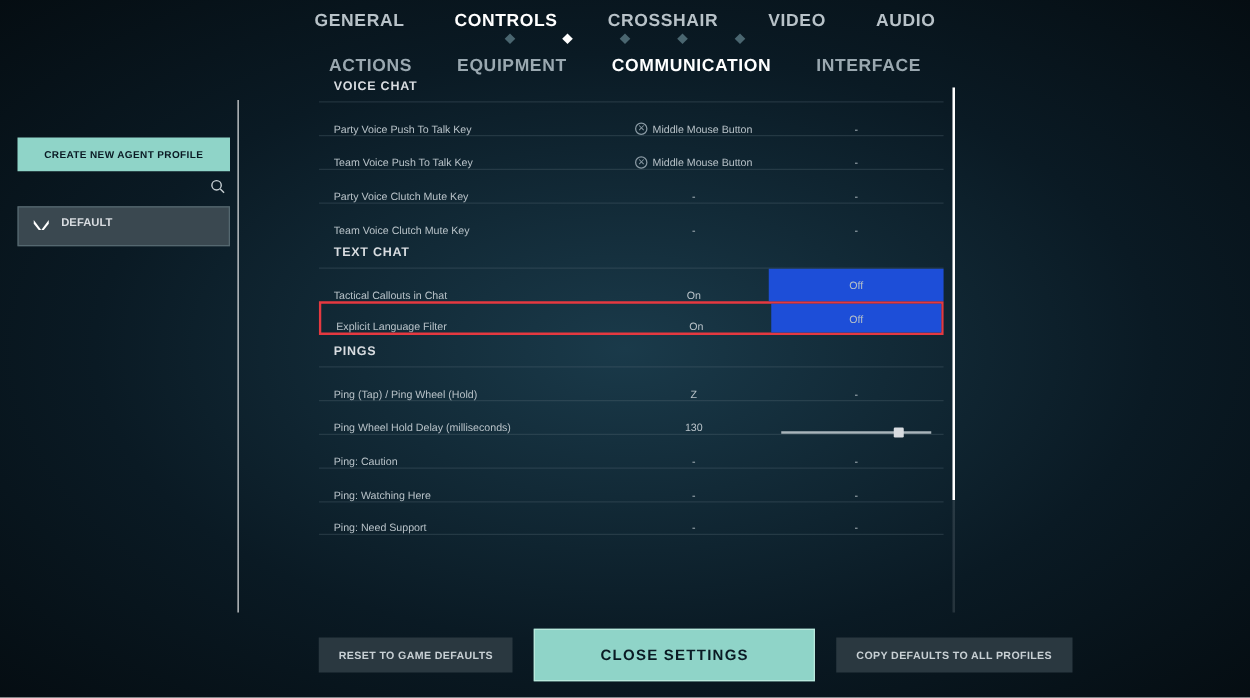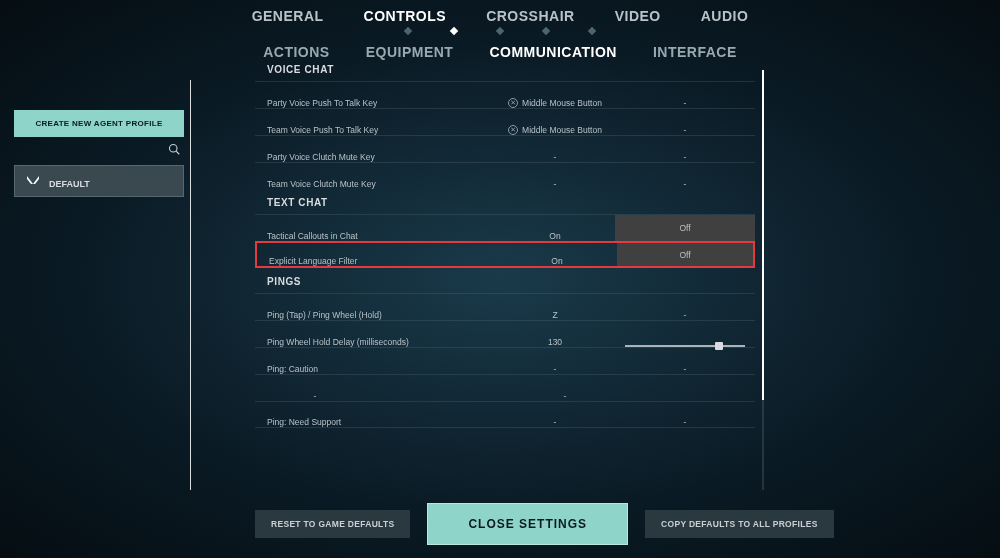--- a/index.html
+++ b/index.html
@@ -28,57 +28,57 @@
 .sub-nav-item.active { color:#fff; }
 
 .sidebar { position:absolute; left:14px; top:74px; width:170px;margin-top:36px; }
 .create-btn {
   background:#8fd4c8; color:#0a1a24; font-size:8px; font-weight:700;
   padding:9px 0; text-align:center; cursor:pointer; letter-spacing:0.3px;
 }
 .search-row { display:flex; justify-content:flex-end; padding:6px 4px; }
 .search-icon { width:12px; height:12px; }
 .profile-item {
-  background:#3a4850; display:flex; align-items:flex-end; gap:8px;
+  background:#3a4850; display:flex; align-items:flex-start; gap:8px;
   padding:7px 10px; margin-top:4px; cursor:pointer; font-size:9px; font-weight:600;
   border:1px solid #556870;
 }
 .profile-logo { width:16px; height:16px; display:inline-block; }
 .sidebar-divider { position:absolute; left:190px; top:80px; width:1px; height:410px; background:#fff; opacity:0.85; }
 
 .main { position:absolute; left:255px; top:56px; width:500px; height:418px; overflow:hidden; }
 .section-title { font-size:10px; font-weight:700; color:#d8dce0; letter-spacing:0.6px; padding:8px 0 6px 12px; }
 .row {
   display:flex; align-items:flex-end; height:27px;
   border-top:1px solid rgba(90,110,120,0.3);
   font-size:8.5px; color:#b8c2c8;
 }
 .row:last-child { border-bottom:1px solid rgba(90,110,120,0.3); }
 .row-label { flex:0 0 240px; padding-left:12px; }
 .row-val1 { flex:0 0 120px; text-align:center; display:flex; align-items:center; justify-content:center; gap:4px; }
 .row-val2 { flex:1; text-align:center; }
 .x-icon { width:10px; height:10px; border:1px solid #8a9aa4; border-radius:50%; display:inline-flex; align-items:center; justify-content:center; font-size:7px; color:#8a9aa4; }
-.toggle-off { background:#404040; height:100%; display:flex; align-items:center; justify-content:center; flex:1; }
+.toggle-off { background:#1d4ed8; height:100%; display:flex; align-items:center; justify-content:center; flex:1; }
 .highlighted { border:2px solid #e53940; }
 .input-placeholder { color:#6a7a84; font-size:8px; padding-left:4px; flex:1; text-align:center;}
 .slider-wrap { flex:1; display:flex; align-items:center; padding:0 10px; }
 .slider-track { height:2px; background:#a8b4ba; width:100%; position:relative; }
 .slider-thumb { position:absolute; right:18%; top:-3px; width:8px; height:8px; background:#d8dce0; border-radius:1px; }
 
 .scroll-track { position:absolute; left:762px; top:70px; width:2px; height:420px; background:rgba(200,210,215,0.15); }
 .scroll-thumb { position:absolute; top:0; width:2px; height:330px; background:#fff; }
 
 .bottom-bar { position:absolute; left:255px; bottom:13px; display:flex; align-items:center; gap:17px; }
 .btn-secondary {
   background:#2a3840; color:#c8d0d4; font-size:8.5px; font-weight:600;
   padding:9px 16px; cursor:pointer; letter-spacing:0.3px;
 }
 .btn-primary {
   background:#8fd4c8; color:#0a1a24; font-size:12px; font-weight:700;
-  padding:13px 40px; cursor:pointer; letter-spacing:1px;
+  padding:13px 52px; cursor:pointer; letter-spacing:1px;
   border:1px solid #b8e8dc;
 }
 </style>
 </head>
 <body>
 
 <div class="top-nav">
   <div class="top-nav-item">GENERAL</div>
   <div class="top-nav-item active">CONTROLS</div>
   <div class="top-nav-item">CROSSHAIR</div>
@@ -174,20 +174,21 @@
           <div class="slider-thumb"></div>
         </div>
       </div>
   </div>
   <div class="row">
     <div class="row-label">Ping: Caution</div>
     <div class="row-val1">-</div>
     <div class="row-val2">-</div>
   </div>
   <div class="row">
+    <div class="row-label">Ping: Watching Here</div>
     <div class="row-val1">-</div>
     <div class="row-val2">-</div>
   </div>
   <div class="row">
     <div class="row-label">Ping: Need Support</div>
     <div class="row-val1">-</div>
     <div class="row-val2">-</div>
   </div>
 </div>
 

